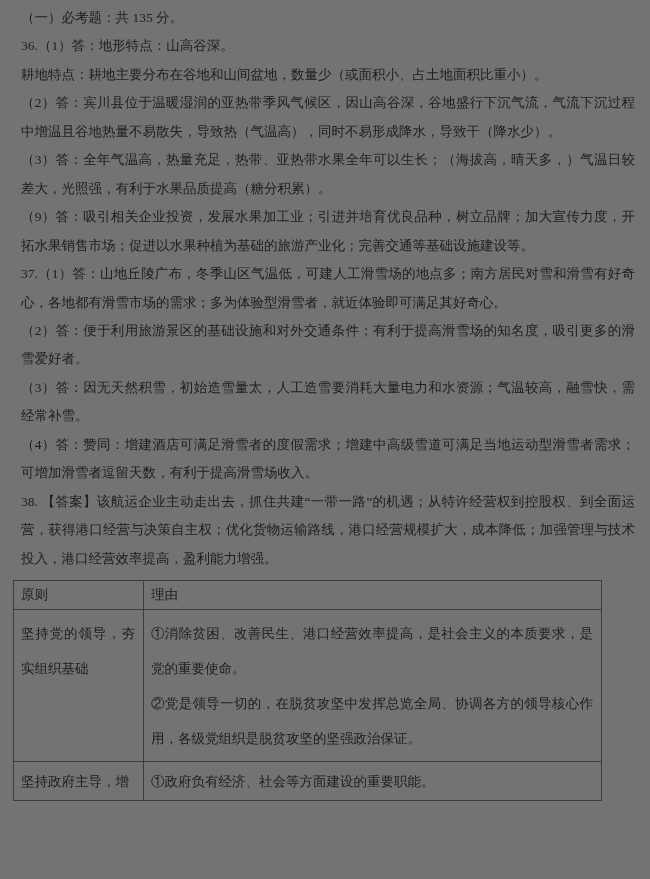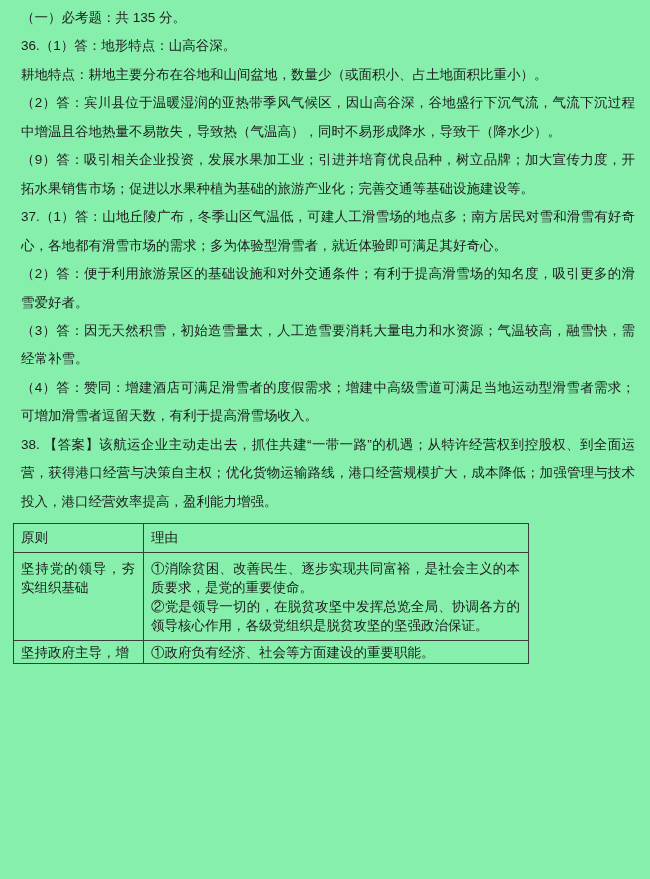--- a/index.html
+++ b/index.html
@@ -4,77 +4,78 @@
 <style>
   html, body {
     margin: 0;
     padding: 0;
     background: #ffffff;
   }
   .page {
     position: relative;
     width: 650px;
     height: 879px;
-    background: #86efac;
+    background: #737373;
     overflow: hidden;
-    font-family: Liberation Sans, sans-serif;
+    font-family: Liberation Serif, serif;
     color: #1d1d1d;
   }
   .body-text {
     padding: 4px 15px 0 21px;
     font-size: 13.5px;
     line-height: 28.45px;
     text-align: justify;
   }
   .body-text p {
     margin: 0;
     padding: 0;
   }
   table.answer-table {
     border-collapse: collapse;
     table-layout: fixed;
-    width: 516px;
+    width: 589px;
     margin: 7px 0 0 13px;
     font-size: 13.5px;
     color: #1d1d1d;
   }
   table.answer-table th,
   table.answer-table td {
     border: 1px solid #3c3c3c;
     vertical-align: top;
     text-align: left;
     font-weight: normal;
   }
   table.answer-table th {
     padding: 4px 8px 4px 7px;
     line-height: 20px;
   }
   table.answer-table td {
     padding: 6px 8px 5px 7px;
-    line-height: 19px;
+    line-height: 35px;
     text-align: justify;
   }
   table.answer-table .col-principle { width: 130px; }
   table.answer-table td .reason-item { margin: 0; }
   table.answer-table tr.cut-row td {
     padding-top: 2px;
     padding-bottom: 1px;
     margin-top: 21px;
   }
 </style>
 </head>
 <body>
 
 <div class="page">
 
   <div class="body-text">
     <p>（一）必考题：共 135 分。</p>
     <p>36.（1）答：地形特点：山高谷深。</p>
     <p>耕地特点：耕地主要分布在谷地和山间盆地，数量少（或面积小、占土地面积比重小）。</p>
     <p>（2）答：宾川县位于温暖湿润的亚热带季风气候区，因山高谷深，谷地盛行下沉气流，气流下沉过程中增温且谷地热量不易散失，导致热（气温高），同时不易形成降水，导致干（降水少）。</p>
+    <p>（3）答：全年气温高，热量充足，热带、亚热带水果全年可以生长；（海拔高，晴天多，）气温日较差大，光照强，有利于水果品质提高（糖分积累）。</p>
     <p>（9）答：吸引相关企业投资，发展水果加工业；引进并培育优良品种，树立品牌；加大宣传力度，开拓水果销售市场；促进以水果种植为基础的旅游产业化；完善交通等基础设施建设等。</p>
     <p>37.（1）答：山地丘陵广布，冬季山区气温低，可建人工滑雪场的地点多；南方居民对雪和滑雪有好奇心，各地都有滑雪市场的需求；多为体验型滑雪者，就近体验即可满足其好奇心。</p>
     <p>（2）答：便于利用旅游景区的基础设施和对外交通条件；有利于提高滑雪场的知名度，吸引更多的滑雪爱好者。</p>
     <p>（3）答：因无天然积雪，初始造雪量太，人工造雪要消耗大量电力和水资源；气温较高，融雪快，需经常补雪。</p>
     <p>（4）答：赞同：增建酒店可满足滑雪者的度假需求；增建中高级雪道可满足当地运动型滑雪者需求；可增加滑雪者逗留天数，有利于提高滑雪场收入。</p>
     <p>38. 【答案】该航运企业主动走出去，抓住共建“一带一路”的机遇；从特许经营权到控股权、到全面运营，获得港口经营与决策自主权；优化货物运输路线，港口经营规模扩大，成本降低；加强管理与技术投入，港口经营效率提高，盈利能力增强。</p>
   </div>
 
   <table class="answer-table">
     <colgroup>
@@ -84,21 +85,21 @@
     <thead>
       <tr>
         <th>原则</th>
         <th>理由</th>
       </tr>
     </thead>
     <tbody>
       <tr>
         <td>坚持党的领导，夯实组织基础</td>
         <td>
-          <div class="reason-item">①消除贫困、改善民生、逐步实现共同富裕，是社会主义的本质要求，是党的重要使命。</div>
+          <div class="reason-item">①消除贫困、改善民生、港口经营效率提高，是社会主义的本质要求，是党的重要使命。</div>
           <div class="reason-item">②党是领导一切的，在脱贫攻坚中发挥总览全局、协调各方的领导核心作用，各级党组织是脱贫攻坚的坚强政治保证。</div>
         </td>
       </tr>
       <tr class="cut-row">
         <td>坚持政府主导，增</td>
         <td>
           <div class="reason-item">①政府负有经济、社会等方面建设的重要职能。</div>
         </td>
       </tr>
     </tbody>

